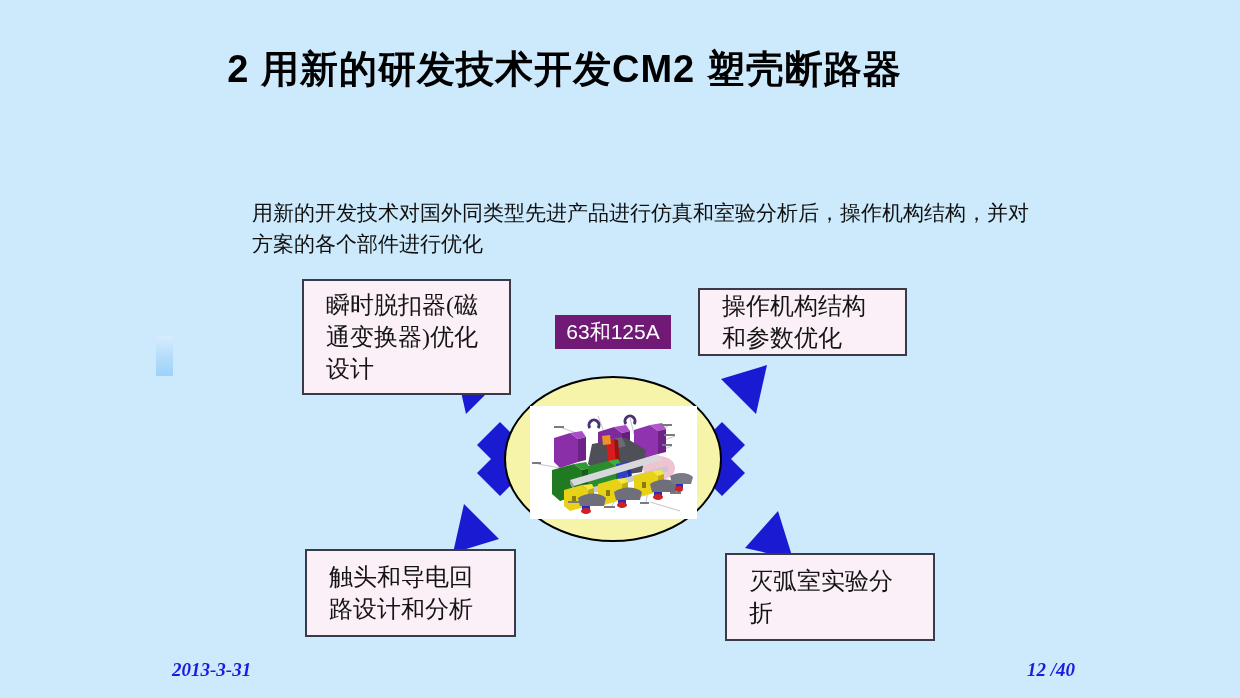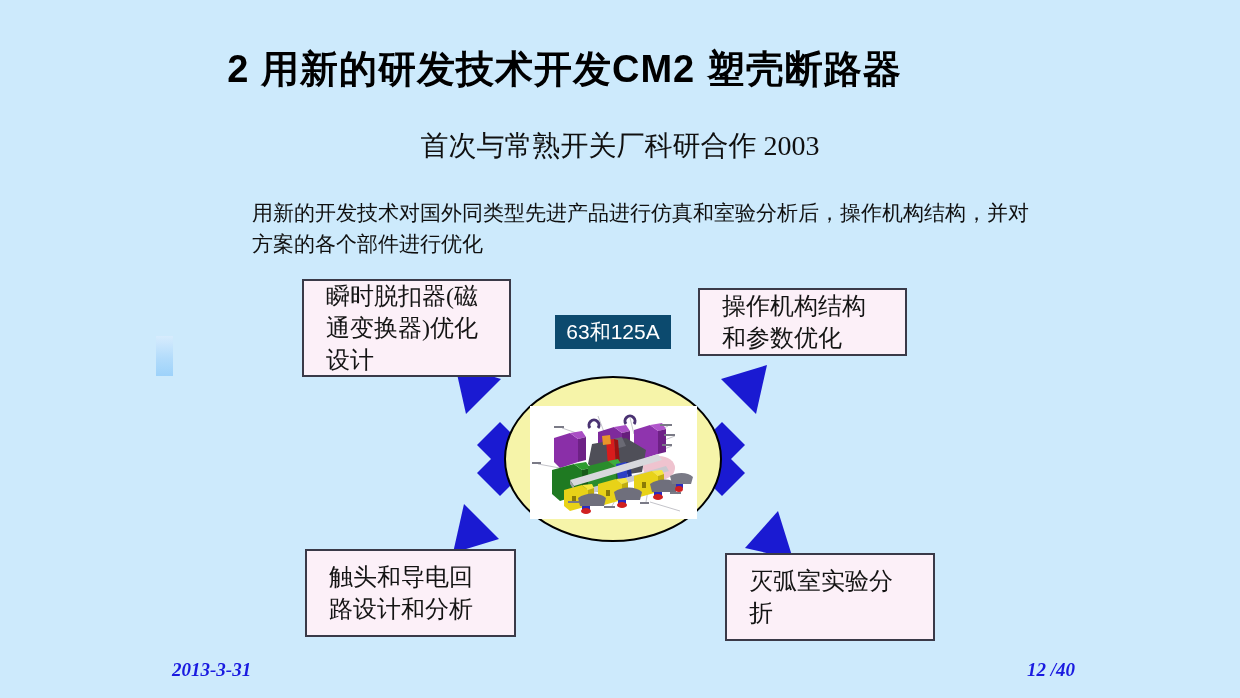--- a/index.html
+++ b/index.html
@@ -84,33 +84,33 @@
   }
   .node-box .node-label {
     font-family: "Liberation Serif", "DejaVu Serif", serif;
     font-size: 24px;
     line-height: 32px;
     color: #141414;
     text-align: left;
     white-space: pre-line;
   }
 
-  #box-tl { left: 302px; top: 279px; width: 209px; height: 98px; }
+  #box-tl { left: 302px; top: 279px; width: 209px; height: 116px; }
   #box-tr { left: 698px; top: 288px; width: 209px; height: 68px; }
   #box-bl { left: 305px; top: 549px; width: 211px; height: 88px; }
   #box-br { left: 725px; top: 553px; width: 210px; height: 88px; }
 
   
   .tag-box {
     position: absolute;
     left: 555px;
     top: 315px;
     width: 116px;
     height: 34px;
-    background: #0c4a6e;
+    background: #701a75;
     display: flex;
     align-items: center;
     justify-content: center;
   }
   .tag-box .tag-label {
     font-family: "Liberation Sans", "DejaVu Sans", sans-serif;
     font-size: 21px;
     color: #ffffff;
     white-space: nowrap;
   }
@@ -160,21 +160,20 @@
   }
   .footer-date { left: 172px; top: 659px; }
   .footer-page { left: 1027px; top: 659px; }
 </style>
 </head>
 <body>
 
 <div id="slide">
 
   <div class="title">2  用新的研发技术开发CM2 塑壳断路器</div>
-  <div class="subtitle">首次与常熟开关厂科研合作 2003</div>
   <div class="bodytext">用新的开发技术对国外同类型先进产品进行仿真和室验分析后，操作机构结构，并对方案的各个部件进行优化</div>
 
   <div class="artifact"></div>
 
   <div class="diagram">
 
     <svg class="arrow-layer" viewBox="0 0 1240 698">
 
       <g>
         <path d="M 530 420 L 553 443 L 500 496 L 477 473 Z" fill="#1a1ad2"></path>

